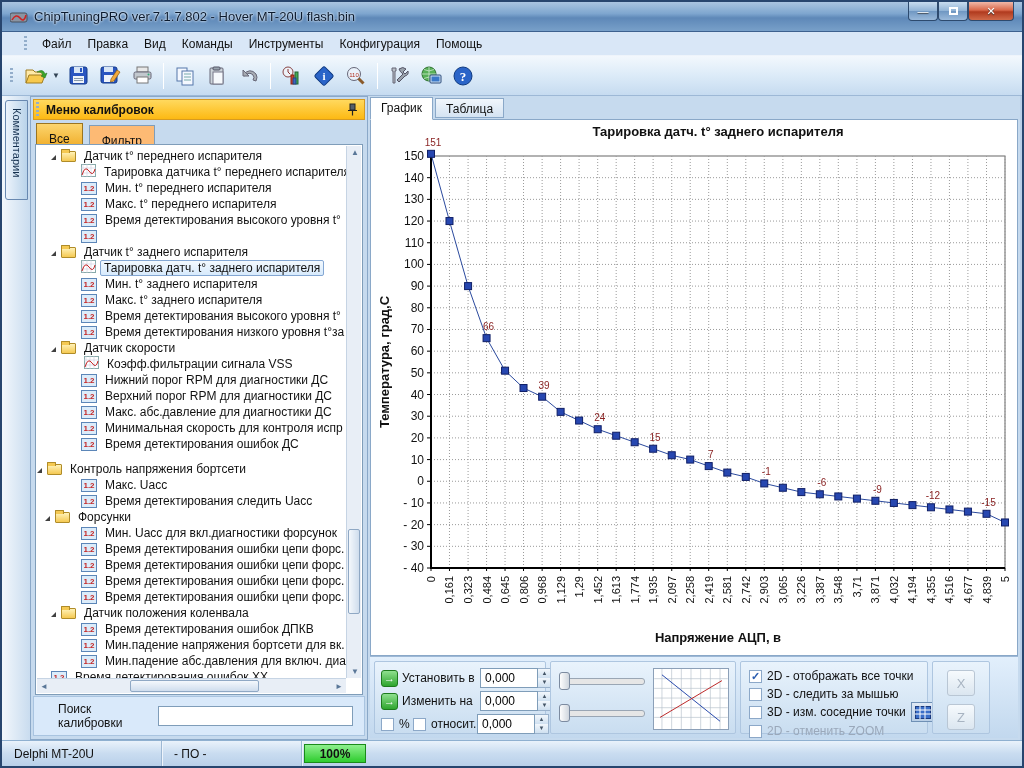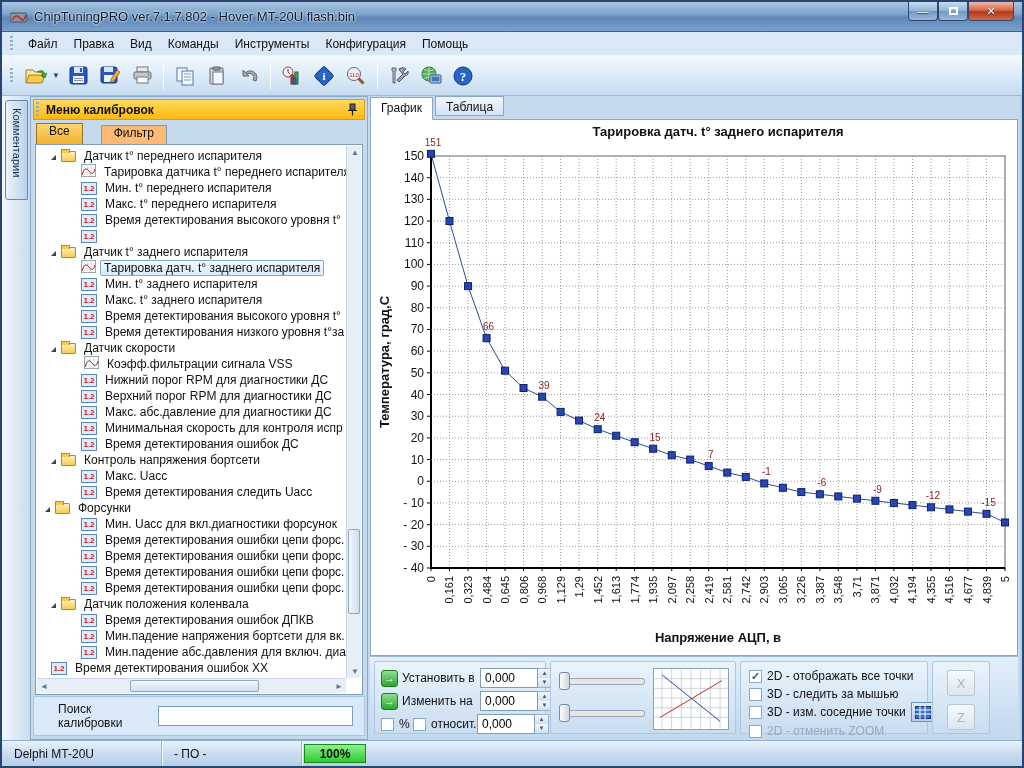--- a/index.html
+++ b/index.html
@@ -12,21 +12,21 @@
   .app-icon{width:18px;height:15px;margin-right:6px}
   .title-text{font-size:13px;color:#0b1a2e;text-shadow:0 0 3px #dceafa,0 0 2px #fff}
   .win-controls{position:absolute;right:8px;top:0;display:flex}
   .wbtn{height:19px;border:1px solid #2d4a6e;border-top:none;border-radius:0 0 4px 4px;display:flex;align-items:center;justify-content:center;
     color:#fff;font-size:11px;text-shadow:0 1px 1px #333}
   .wbtn.min,.wbtn.max{width:30px;background:linear-gradient(180deg,#c8dcef 0%,#8fb2d5 50%,#6f97c2 51%,#9ab9da 100%)}
   .wbtn.close{width:46px;background:linear-gradient(180deg,#f0b8a8 0%,#d9684a 45%,#b03a1e 55%,#d06a4a 100%)}
   .max-glyph{width:9px;height:8px;border:2px solid #fff;display:inline-block}
 
   
-  .menubar{position:absolute;left:0;top:30px;width:100%;height:24px;background:#d9e7f7;display:flex;align-items:center;padding-left:6px;border-bottom:1px solid #eef4fb}
+  .menubar{position:absolute;left:0;top:30px;width:100%;height:24px;background:#d9e7f7;display:flex;align-items:center;padding-left:20px;border-bottom:1px solid #eef4fb}
   .grip{width:3px;height:16px;margin:0 7px 0 2px;background:repeating-linear-gradient(180deg,#93aecb 0 2px,transparent 2px 4px)}
   .menu-item{padding:3px 8px;cursor:default}
 
   
   .toolbar{position:absolute;left:0;top:54px;width:100%;height:40px;display:flex;align-items:center;padding-left:6px;
     background:linear-gradient(180deg,#f3f8fd 0%,#dcebf8 50%,#c6dbf0 100%);border-bottom:1px solid #9db8d6}
   .tb{width:32px;height:30px;display:flex;align-items:center;justify-content:center;border:1px solid transparent;border-radius:3px}
   .tb-drop{width:10px;font-size:8px;color:#345}
   .tsep{width:1px;height:26px;background:#9fb8d4;border-right:1px solid #fff;margin:0 5px}
 
@@ -37,21 +37,21 @@
     border:1px solid #6888b0;border-radius:3px 0 0 3px;display:flex;justify-content:center;padding-top:7px}
   .vtext{writing-mode:vertical-rl;font-size:11px;color:#15304f}
 
   
   .left-panel{position:absolute;left:28px;top:0;width:338px;height:100%;background:#c6daee;border:1px solid #8aa8c8}
   .panel-header{position:absolute;left:2px;right:2px;top:2px;height:21px;display:flex;align-items:center;
     background:linear-gradient(180deg,#ffd95e 0%,#fdb913 100%);border:1px solid #d79b20}
   .panel-header .hlabel{font-weight:bold;flex:1}
   .pin{margin-right:6px}
   .ltabs{position:absolute;left:5px;top:26px;height:21px;display:flex;align-items:flex-end}
-  .ltab{padding:0 12px;border:1px solid #7f9db9;border-bottom:none;margin-right:18px}
+  .ltab{padding:8px 12px;border:1px solid #7f9db9;border-bottom:none;margin-right:6px}
   .ltab.active{background:linear-gradient(180deg,#fcd56e,#f2b232);border-color:#9a7420;height:21px;font-weight:normal}
   .ltab.inactive{background:#fdba74;height:19px}
   .tree-box{position:absolute;left:4px;right:4px;top:47px;height:551px;background:#fff;border:1px solid #7f9db9;overflow:hidden}
   .tree-rows{position:absolute;left:1px;top:1px;right:16px;bottom:16px;overflow:hidden;padding-top:2px}
   .tree-row{height:16px;display:flex;align-items:center;white-space:nowrap;overflow:hidden;font-size:12px}
   .tree-row .tlabel{padding:0 3px;border:1px solid transparent}
   .tree-row.selected .tlabel{background:linear-gradient(180deg,#f3f9fe,#d7eafc);border:1px solid #84a7d3;border-radius:2px}
   .expander{width:0;height:0;border-left:5px solid transparent;border-top:5px solid transparent;border-bottom:5px solid #404040;
     border-right:0;margin:0 5px 2px 0;flex:none}
   .ticon{flex:none;margin-right:4px}
@@ -63,21 +63,21 @@
   .vthumb{position:absolute;left:1px;width:12px;background:linear-gradient(90deg,#f4f8fc,#cfdded);border:1px solid #8fa8c4;border-radius:2px}
   .hscroll{position:absolute;left:1px;right:16px;bottom:1px;height:15px;background:#e8eef6;border-top:1px solid #c6d4e4}
   .hthumb{position:absolute;top:1px;height:12px;background:linear-gradient(180deg,#f4f8fc,#cfdded);border:1px solid #8fa8c4;border-radius:2px}
   .sarrow{position:absolute;font-size:8px;color:#5a7798}
   .search-box{position:absolute;left:2px;right:2px;bottom:3px;height:40px;background:#d9e9fa;border:1px solid #a9c4e0;display:flex;align-items:center}
   .search-box label{margin-left:24px;width:100px}
   .search-box input{width:195px;height:20px;border:1px solid #7f9db9;background:#fff;font:inherit;padding:0 3px}
 
   
   .right-panel{position:absolute;left:366px;right:2px;top:0;bottom:0;background:#c6daee}
-  .rtabs{position:absolute;left:2px;top:0;height:23px;display:flex;align-items:flex-start;z-index:2}
+  .rtabs{position:absolute;left:2px;top:0;height:23px;display:flex;align-items:center;z-index:2}
   .rtab{padding:3px 10px;border:1px solid #8aa8c8;margin-right:2px}
   .rtab.active{background:#fff;border-bottom:1px solid #fff;height:23px;position:relative;top:1px}
   .rtab.inactive{background:linear-gradient(180deg,#f1f6fb,#d4e3f2);height:20px}
   .chart-box{position:absolute;left:2px;right:2px;top:23px;height:537px;background:#fff;border:1px solid #8aa8c8;overflow:hidden}
   #chart-svg{position:absolute;left:4px;top:0}
   .grid{stroke:#9a9a9a;stroke-dasharray:1 2;stroke-width:1}
   .ytick{font:12px "Liberation Sans",sans-serif;fill:#111}
   .xtick{font:11px "Liberation Sans",sans-serif;fill:#111}
   .ptlabel{font:10px "Liberation Sans",sans-serif;fill:#8b2525}
   .ctitle{font:bold 13px "Liberation Sans",sans-serif;fill:#111}
@@ -358,21 +358,21 @@
               <span class="tlabel">Макс. абс.давление для диагностики ДС</span>
             </div>
             <div class="tree-row" style="padding-left: 44px;">
               <span class="ticon icon-value">1.2</span>
               <span class="tlabel">Минимальная скорость для контроля испр</span>
             </div>
             <div class="tree-row" style="padding-left: 44px;">
               <span class="ticon icon-value">1.2</span>
               <span class="tlabel">Время детектирования ошибок ДС</span>
             </div>
-            <div class="tree-row" style="padding-left: 14px;">
+            <div class="tree-row" style=" margin-top: 9px;">
               <span class="expander"></span>
               <span class="ticon icon-folder"></span>
               <span class="tlabel">Контроль напряжения бортсети</span>
             </div>
             <div class="tree-row" style="padding-left: 44px;">
               <span class="ticon icon-value">1.2</span>
               <span class="tlabel">Макс. Uacc</span>
             </div>
             <div class="tree-row" style="padding-left: 44px;">
               <span class="ticon icon-value">1.2</span>

